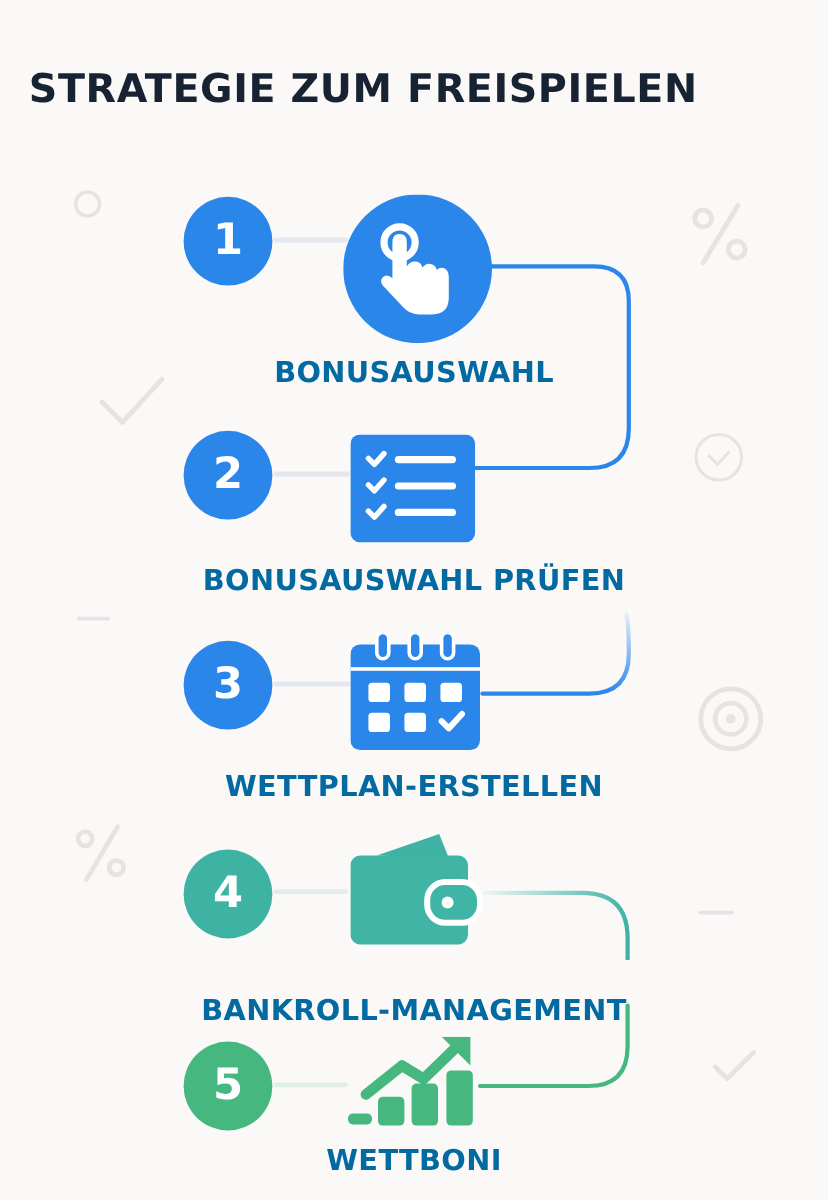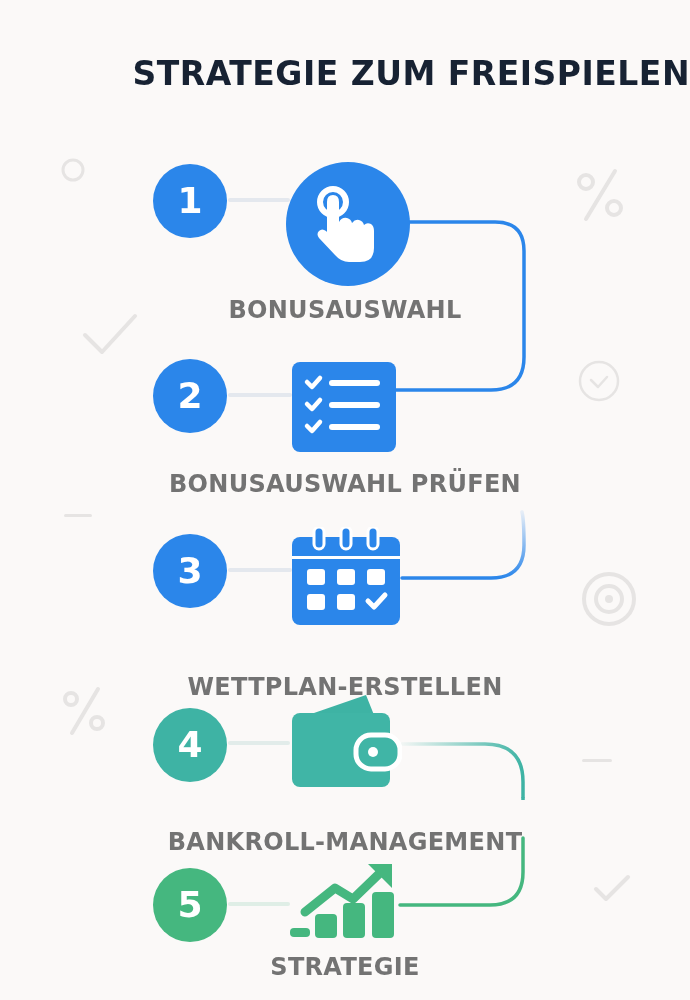--- a/index.html
+++ b/index.html
@@ -1,32 +1,32 @@
 <!DOCTYPE html>
 <html><head>
 <meta charset="utf-8">
 <style>
   * { margin: 0; padding: 0; box-sizing: border-box; }
   html, body { width: 690px; height: 1000px; background: #fbf9f8; overflow: hidden; }
   body { position: relative; font-family: "DejaVu Sans", sans-serif; color: #172233; }
   .title {
-    position: absolute; left: 0; top: 52px; width: 690px; text-align: right;
+    position: absolute; left: 0; top: 52px; width: 690px; text-align: left;
     font-family: "DejaVu Sans", sans-serif; font-weight: bold; font-size: 33px;
     line-height: 44px; color: #172233; letter-spacing: 0.5px; padding-left: 24px;
   }
   .deco { position: absolute; }
   .abs { position: absolute; }
   .num {
     position: absolute; width: 74px; height: 74px; border-radius: 50%;
     color: #fff; font-weight: bold; font-size: 36px; line-height: 74px; text-align: center;
     font-family: "DejaVu Sans", sans-serif;
   }
   .label {
     position: absolute; left: 0; width: 690px; text-align: center;
-    font-weight: bold; font-size: 24px; color: #737373; letter-spacing: 0.3px;
+    font-weight: bold; font-size: 24px; color: #0369a1; letter-spacing: 0.3px;
     font-family: "DejaVu Sans", sans-serif;
   }
   .connector { position: absolute; height: 4px; border-radius: 2px; }
 </style>
 </head>
 <body>
 
 <div class="title">
   <div>STRATEGIE ZUM FREISPIELEN</div>
 </div>
@@ -131,21 +131,21 @@
   </g>
   <g fill="#fff">
     <rect x="15" y="42" width="18" height="16" rx="3"></rect>
     <rect x="45" y="42" width="18" height="16" rx="3"></rect>
     <rect x="75" y="42" width="18" height="16" rx="3"></rect>
     <rect x="15" y="67" width="18" height="16" rx="3"></rect>
     <rect x="45" y="67" width="18" height="16" rx="3"></rect>
   </g>
   <polyline points="76,74 82,80 93,68" fill="none" stroke="#fff" stroke-width="5" stroke-linecap="round" stroke-linejoin="round"></polyline>
 </svg>
-<div class="label" style="top:673px">WETTPLAN-ERSTELLEN</div>
+<div class="label" style="top:641px">WETTPLAN-ERSTELLEN</div>
 
 <div class="connector" style="left:228px;top:741px;width:62px;background:#e2ecea"></div>
 <div class="num" style="left:153px;top:708px;background:#3eb3a4">4</div>
 <svg class="abs" style="left:292px;top:693px" width="110" height="96" viewBox="0 0 110 96">
   <polygon points="22,20 74,2 82,22" fill="#3eb3a4"></polygon>
   <rect x="0" y="20" width="98" height="74" rx="8" fill="#40b5a6"></rect>
   <rect x="64" y="42" width="44" height="34" rx="15" fill="#40b5a6" stroke="#fff" stroke-width="5"></rect>
   <circle cx="81" cy="59" r="5" fill="#fff"></circle>
 </svg>
 <div class="label" style="top:828px">BANKROLL-MANAGEMENT</div>
@@ -155,13 +155,13 @@
 <svg class="abs" style="left:290px;top:864px" width="105" height="78" viewBox="0 0 105 78">
   <g fill="#45b77f">
     <rect x="0" y="64" width="20" height="9" rx="4"></rect>
     <rect x="25" y="50" width="22" height="24" rx="4"></rect>
     <rect x="53" y="39" width="22" height="35" rx="4"></rect>
     <rect x="82" y="28" width="22" height="46" rx="4"></rect>
   </g>
   <polyline points="15,48 45,24 63,35 92,7" fill="none" stroke="#45b77f" stroke-width="9" stroke-linecap="round" stroke-linejoin="round"></polyline>
   <polygon points="78,0 102,0 102,24" fill="#45b77f"></polygon>
 </svg>
-<div class="label" style="top:953px">STRATEGIE</div>
+<div class="label" style="top:953px">WETTBONI</div>
 
 </body></html>

